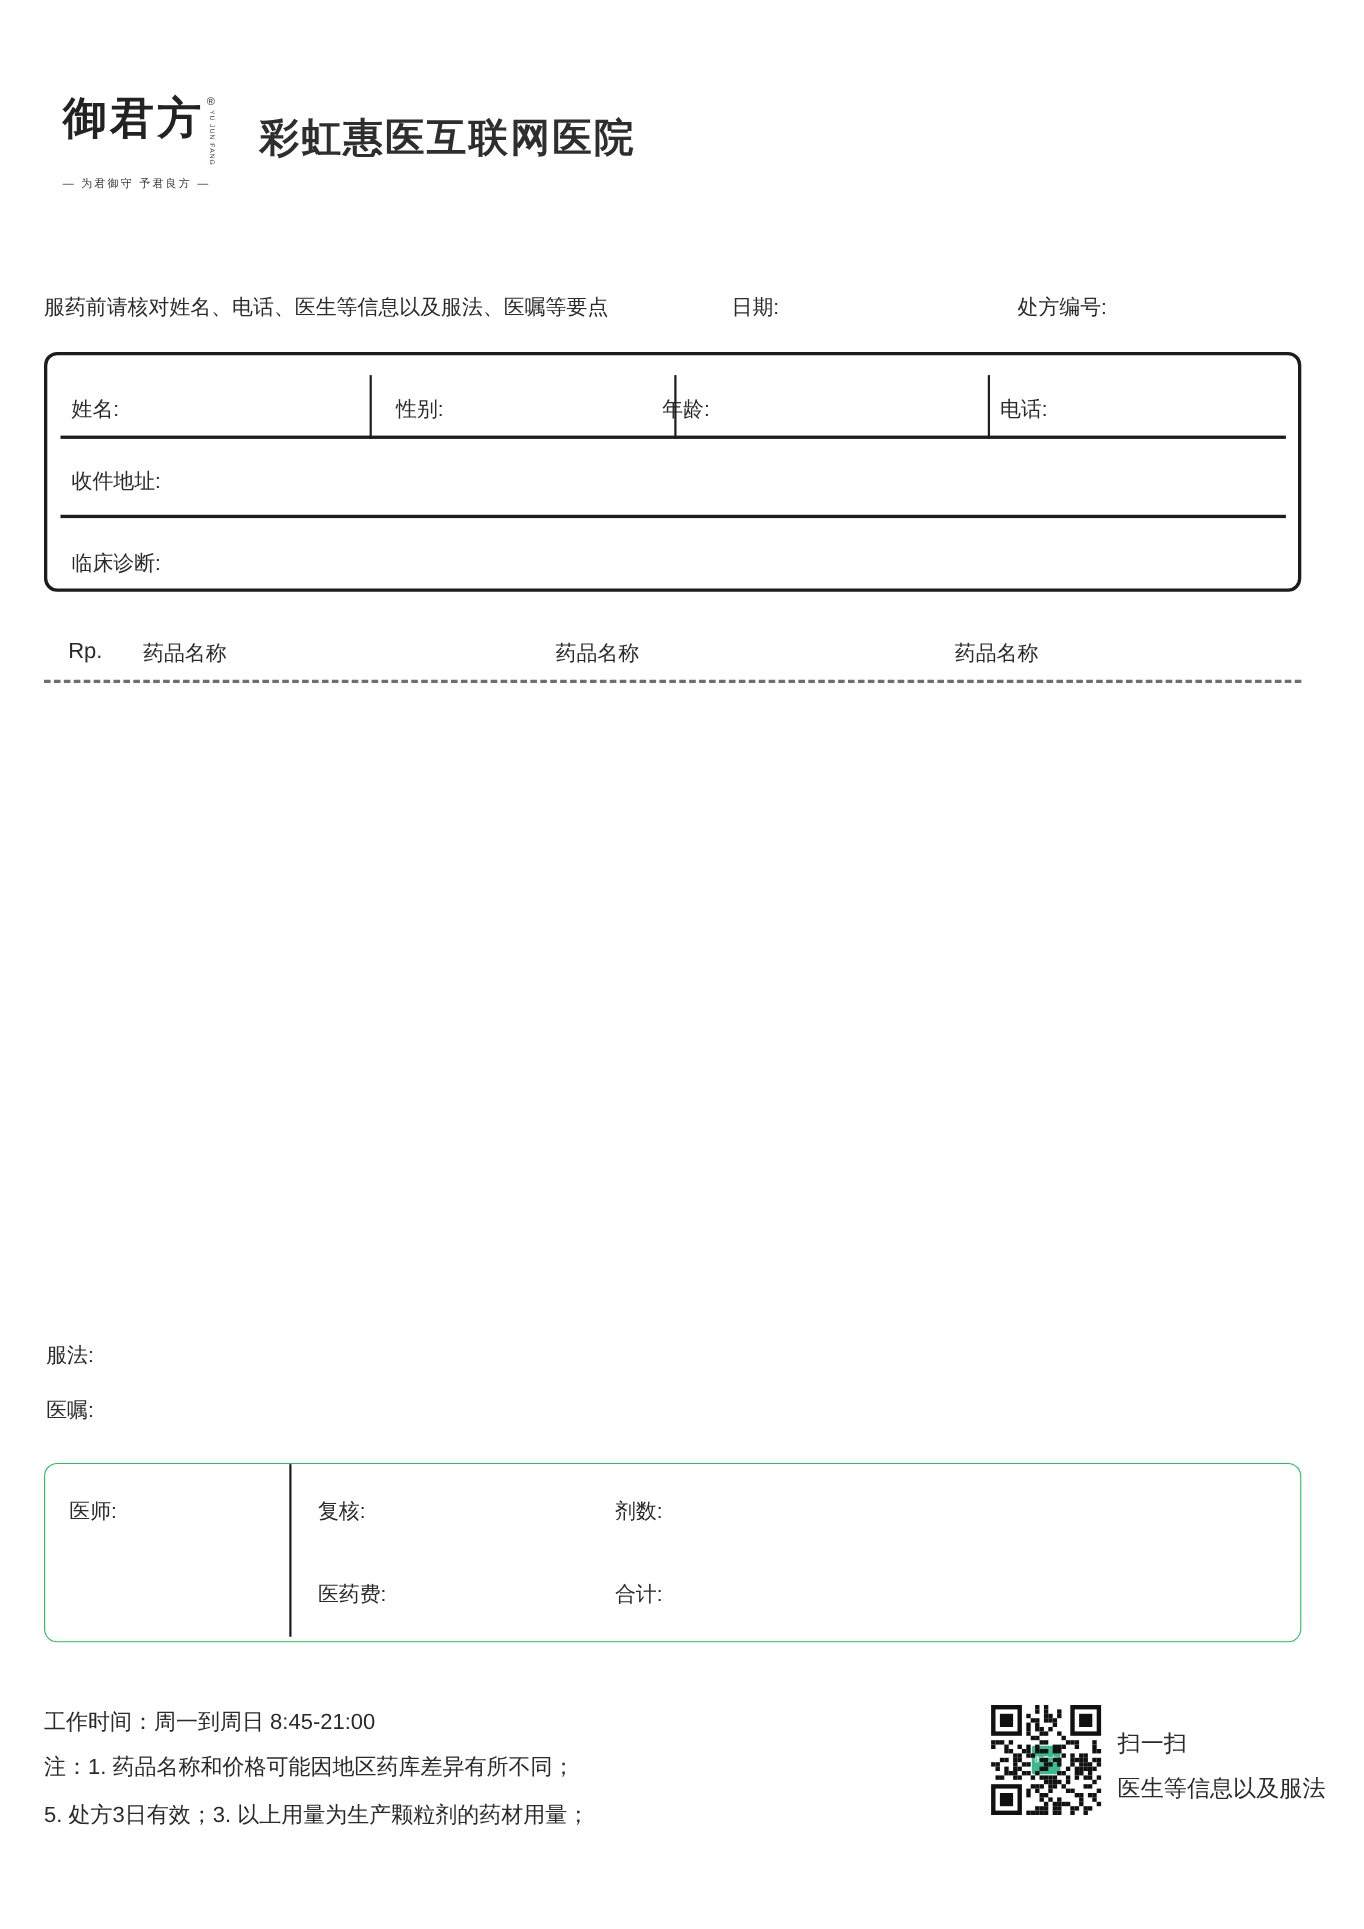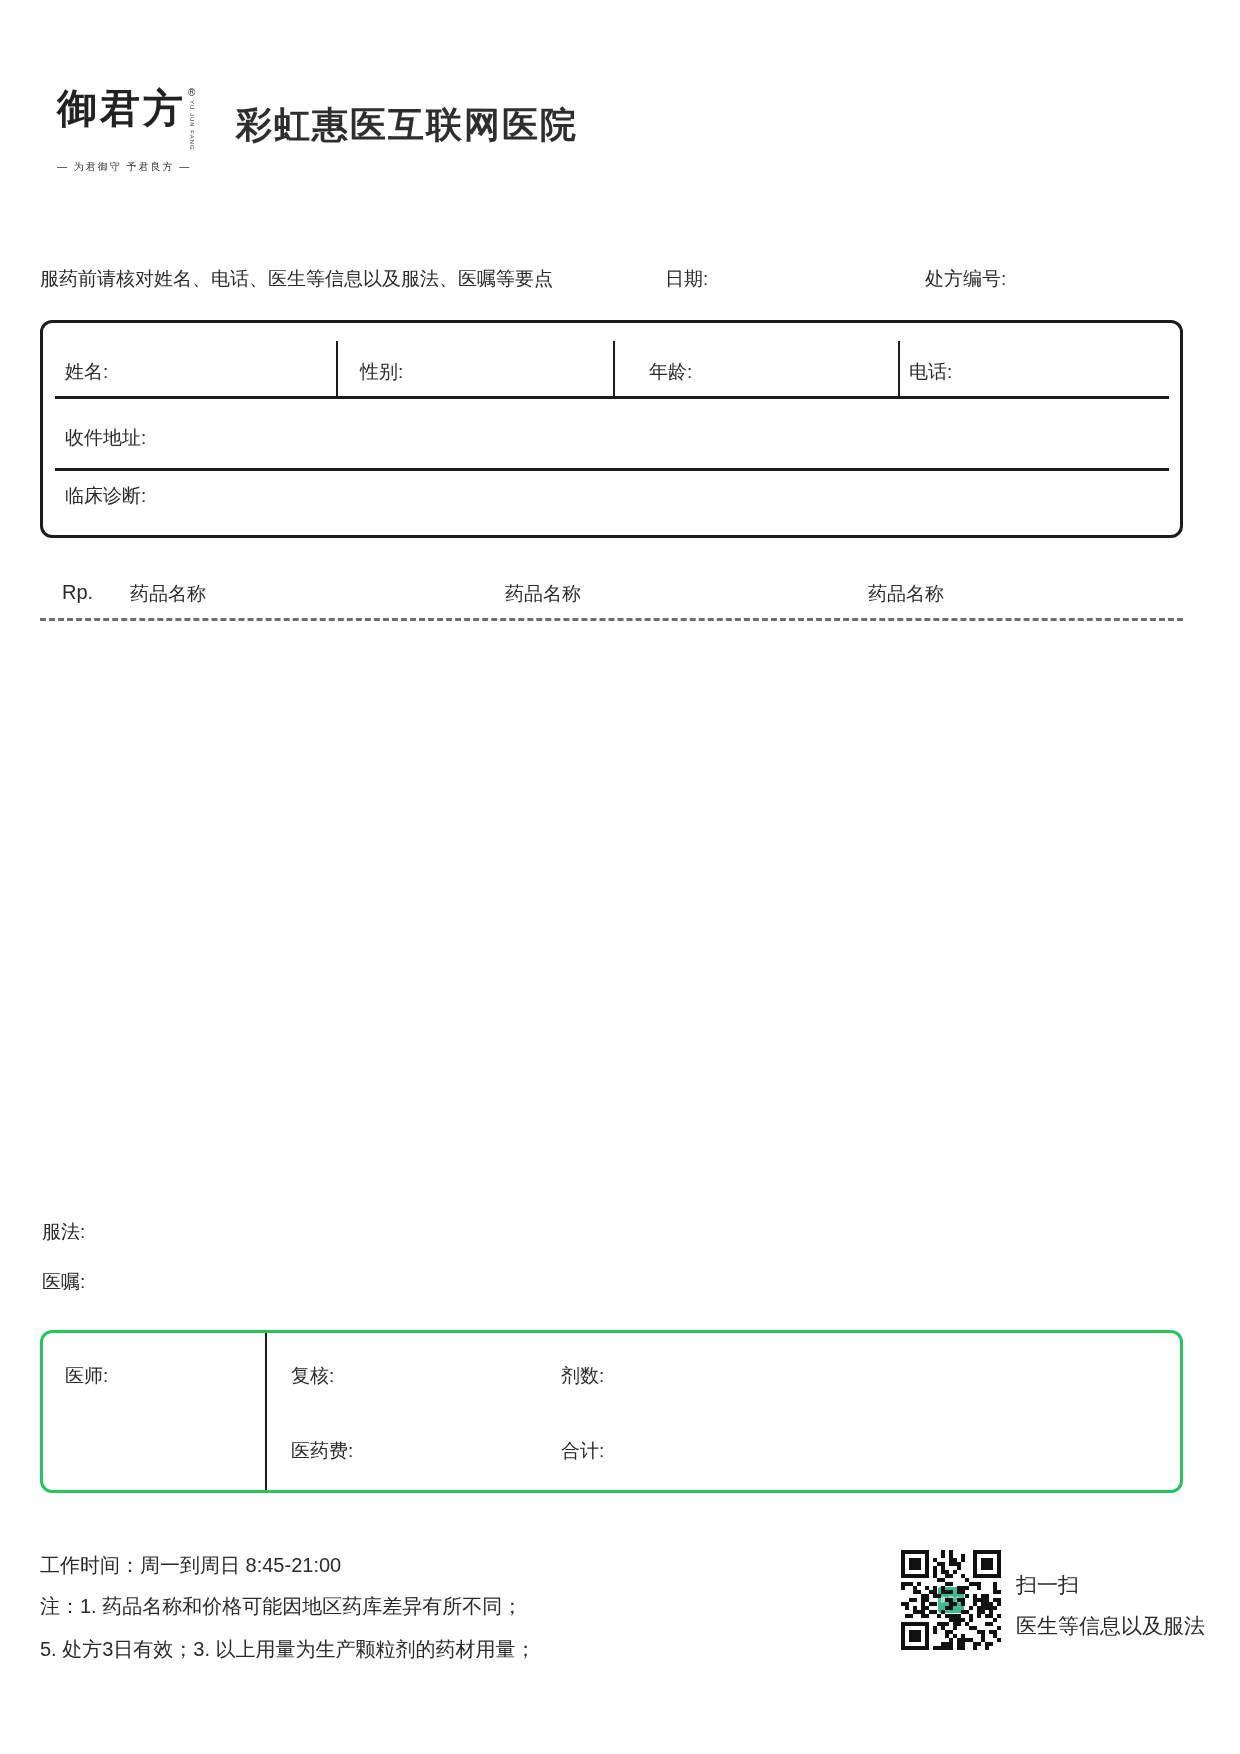--- a/index.html
+++ b/index.html
@@ -36,51 +36,51 @@
   .rx-number-label{left:925px;top:266px;font-size:19px;}
 
   
   .patient-box{
     left:40px;top:320px;width:1143px;height:218px;
     border:3px solid #1c1c1c;border-radius:12px;box-sizing:border-box;
   }
   .pb-label{position:absolute;font-size:19px;color:#2a2a2a;}
   .pb-name{left:22px;top:36px;}
   .pb-gender{left:317px;top:36px;}
-  .pb-age{left:606px;top:36px;}
+  .pb-age{left:559px;top:36px;}
   .pb-phone{left:866px;top:36px;}
   .pb-vline{position:absolute;top:18px;width:2px;height:58px;background:#1c1c1c;}
   .pb-v1{left:293px;}
   .pb-v2{left:570px;}
   .pb-v3{left:855px;}
   .pb-hline{position:absolute;left:12px;width:1114px;height:3px;background:#1c1c1c;}
   .pb-h1{top:73px;}
   .pb-h2{top:145px;}
   .pb-address{left:22px;top:102px;}
-  .pb-diagnosis{left:22px;top:160px;}
+  .pb-diagnosis{left:22px;top:176px;}
 
   
   .rp-label{left:62px;top:581px;font-size:20px;}
   .rp-col1{left:130px;top:581px;font-size:19px;}
   .rp-col2{left:505px;top:581px;font-size:19px;}
   .rp-col3{left:868px;top:581px;font-size:19px;}
   .rp-dashed{
     left:40px;top:618px;width:1143px;height:0;
     border-top:3px dashed #6e6e6e;
   }
   .rx-body{left:40px;top:630px;width:1143px;height:570px;}
 
   
   .usage-label{left:42px;top:1219px;font-size:19px;}
   .advice-label{left:42px;top:1269px;font-size:19px;}
 
   
   .sign-box{
     left:40px;top:1330px;width:1143px;height:163px;
-    border:3px solid #22c55e;border-radius:12px;box-sizing:border-box;
+    border:1px solid #22c55e;border-radius:12px;box-sizing:border-box;
   }
   .sb-vline{position:absolute;left:222px;top:0;width:2px;height:157px;background:#1c1c1c;}
   .sb-label{position:absolute;font-size:19px;color:#2a2a2a;}
   .sb-doctor{left:22px;top:30px;}
   .sb-review{left:248px;top:30px;}
   .sb-dose{left:518px;top:30px;}
   .sb-fee{left:248px;top:105px;}
   .sb-total{left:518px;top:105px;}
 
   

